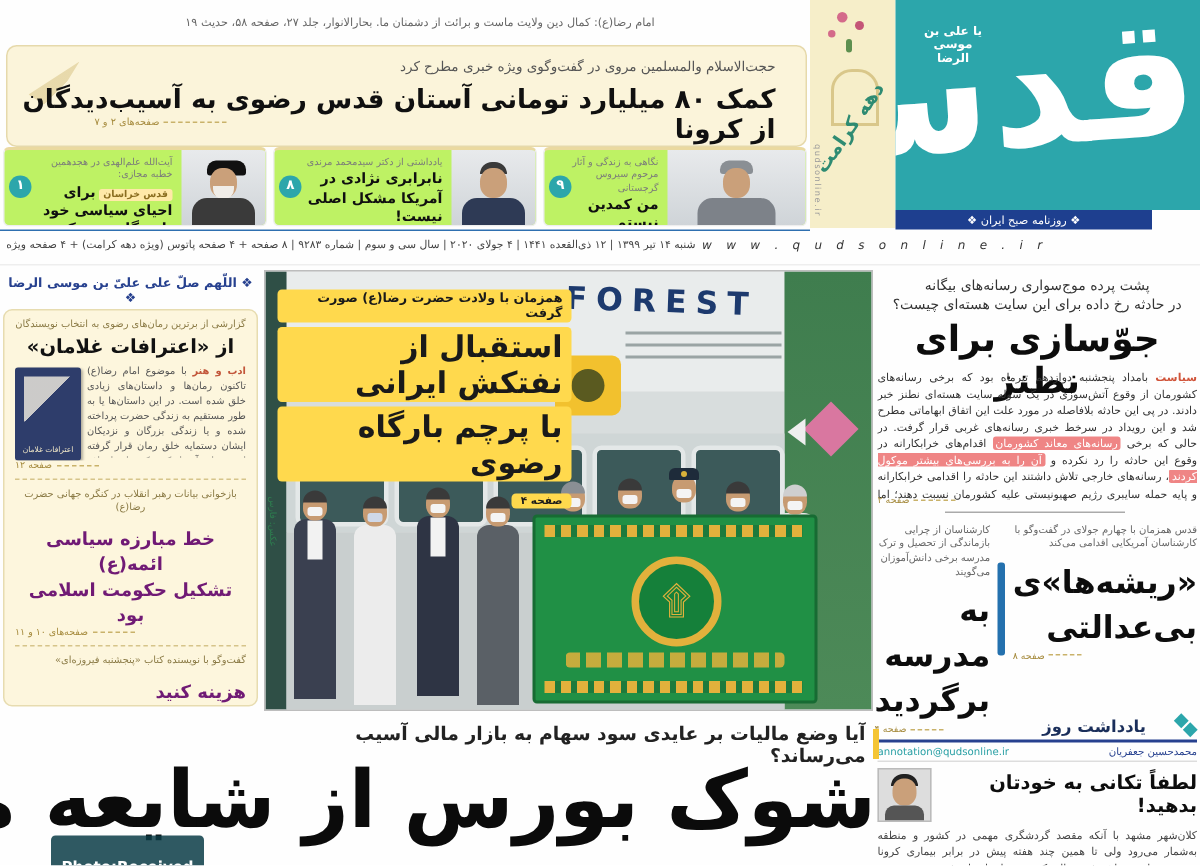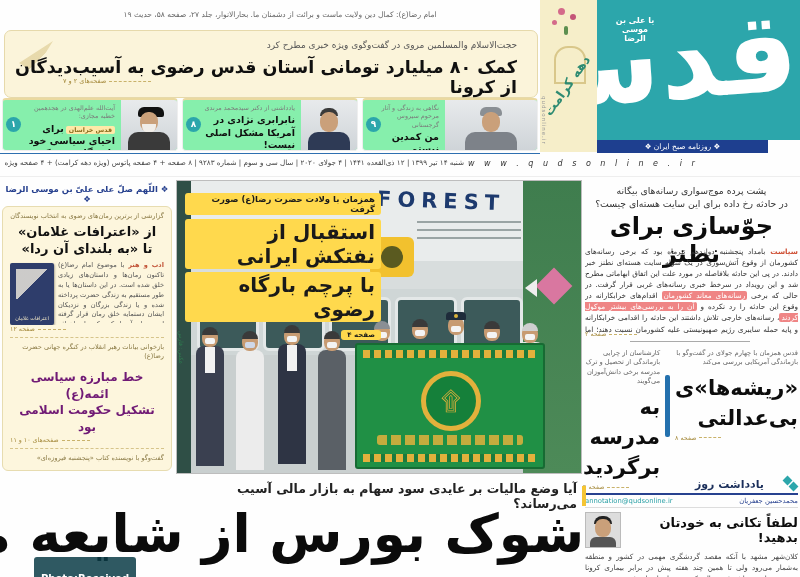--- a/index.html
+++ b/index.html
@@ -30,21 +30,21 @@
   .teal-head{left:597px;top:0;width:203px;height:140px;background:#2ca6ab;overflow:hidden;}
   .quds-logo{position:absolute;right:2px;top:-14px;font-size:112px;font-weight:900;color:#ffffff;
         line-height:150px;transform:rotate(-4deg);}
   .seal{position:absolute;left:16px;top:16px;color:#fff;font-weight:bold;font-size:8px;line-height:1.15;
         text-align:center;width:44px;}
   .navy-strip{left:597px;top:140px;width:171px;height:13px;background:#1e3f8f;color:#fff;
         font-size:7.5px;letter-spacing:2px;text-align:center;line-height:13px;}
 
   
   .teaser-row{left:2px;top:98px;width:536px;height:53px;display:flex;flex-direction:row-reverse;gap:4px;}
-  .teaser{flex:1;position:relative;background:#86efac;border:1px solid #eee;border-top:2px solid #ead9a0;
+  .teaser{flex:1;position:relative;background:#bef264;border:1px solid #eee;border-top:2px solid #ead9a0;
         border-radius:4px;display:flex;flex-direction:row;overflow:hidden;}
   .tphoto{width:56px;height:100%;background:linear-gradient(#e8eaec,#cfd4d8);position:relative;flex:none;}
   .tphoto .face{position:absolute;left:50%;top:12px;width:18px;height:20px;margin-left:-9px;background:#caa07a;border-radius:45%;}
   .tphoto .shoulders{position:absolute;left:50%;bottom:0;width:42px;height:18px;margin-left:-21px;border-radius:10px 10px 0 0;}
   .tphoto .hat{position:absolute;left:50%;top:7px;width:22px;height:9px;margin-left:-11px;border-radius:6px 6px 2px 2px;}
   .tphoto .beard{position:absolute;left:50%;top:24px;width:14px;height:9px;margin-left:-7px;background:#f0ede8;border-radius:0 0 7px 7px;}
   .ttext{flex:1;padding:4px 6px 2px 18px;position:relative;}
   .tkicker{font-size:6.4px;color:#7a7a7a;line-height:1.3;}
   .thead{font-size:9.5px;font-weight:bold;color:#101010;line-height:1.3;margin-top:2px;}
   .ttag{display:inline-block;background:#ffe9a8;color:#8a6d1f;font-size:6.3px;font-weight:bold;
@@ -95,21 +95,21 @@
   .chip{display:inline-block;background:#ffd94d;color:#1a1a1a;border-radius:3px;padding:1px 6px;}
   .ov-kicker{font-size:8.5px;font-weight:bold;}
   .ov-line{font-size:20px;font-weight:900;margin-top:3px;}
   .ov-page{font-size:7px;font-weight:bold;margin-top:4px;}
   .credit{position:absolute;left:1px;top:150px;writing-mode:vertical-rl;font-size:6px;color:#2e7d4f;z-index:3;}
 
   
   .orn-strip{left:2px;top:184px;width:170px;text-align:center;font-size:8.5px;font-weight:bold;color:#27418f;}
   .left-box{left:2px;top:206px;width:170px;height:265px;background:#fdf6dd;border:1px solid #e7dcb0;
         border-radius:6px;padding:5px 7px;box-sizing:border-box;overflow:hidden;}
-  .lb-kicker{font-size:6.6px;color:#8a7a45;line-height:1.35;}
+  .lb-kicker{font-size:6.6px;color:#8a7a45;text-align:center;line-height:1.35;}
   .lb-h1{font-size:13px;font-weight:900;color:#111;text-align:center;line-height:1.35;margin-top:2px;}
   .lb-h2{font-size:12px;font-weight:900;color:#701a75;line-height:1.4;margin-top:8px;}
   .lb-body{font-size:6.6px;color:#555;text-align:justify;line-height:1.5;overflow:hidden;height:62px;}
   .lb-tagname{color:#c2563a;font-weight:bold;}
   .book{float:left;width:44px;height:62px;background:#2e3d6b;margin:2px 4px 0 0;border-radius:2px;
         position:relative;box-shadow:1px 1px 2px rgba(0,0,0,.3);}
   .book-pat{position:absolute;left:6px;top:6px;width:32px;height:30px;
         background:linear-gradient(135deg,#e8e4da 0 50%,transparent 50%);opacity:.85;}
   .book-title{position:absolute;left:0;bottom:4px;width:100%;text-align:center;color:#f3e9c8;font-size:5px;}
   .dashes{border-top:1px dashed #d6c48a;margin:5px 0;}
@@ -324,21 +324,21 @@
       <span class="chip ov-line">با پرچم بارگاه رضوی</span><br>
       <span class="chip ov-page">صفحه ۴</span>
     </div>
     <div class="credit">عکس: فارس</div>
   </div>
 
   <div class="abs orn-strip">❖ اللّهم صلّ علی علیّ بن موسی الرضا ❖</div>
   <div class="abs left-box">
     <div class="lb-kicker">گزارشی از برترین رمان‌های رضوی به انتخاب نویسندگان</div>
     <div class="lb-h1">
-      <span>از «اعترافات غلامان»</span><br><span>تا «به بلندای آن ردا»</span>
+      <span>از «اعترافات غلامان»</span><br>
     </div>
     <div style="margin-top:3px;overflow:hidden;">
       <div class="book">
         <div class="book-pat"></div>
         <div class="book-title">اعترافات غلامان</div>
       </div>
       <div class="lb-body">
         <span class="lb-tagname">ادب و هنر</span>
         <span>با موضوع امام رضا(ع) تاکنون رمان‌ها و داستان‌های زیادی خلق شده است. در این داستان‌ها یا به طور مستقیم به زندگی حضرت پرداخته شده و یا زندگی بزرگان و نزدیکان ایشان دستمایه خلق رمان قرار گرفته است. از آن‌جا که یکی از اهداف خلق...</span>
       </div>
@@ -364,21 +364,21 @@
   <div class="abs nat-head">جوّسازی برای نطنز</div>
   <div class="abs nat-body">
     <span class="nat-tag">سیاست</span>
     <span>بامداد پنجشنبه دوازدهم تیرماه بود که برخی رسانه‌های کشورمان از وقوع آتش‌سوزی در یک سوله سایت هسته‌ای نطنز خبر دادند. در پی این حادثه بلافاصله در مورد علت این اتفاق ابهاماتی مطرح شد و این رویداد در سرخط خبری رسانه‌های غربی قرار گرفت. در حالی که برخی </span><span class="hl">رسانه‌های معاند کشورمان</span><span> اقدام‌های خرابکارانه در وقوع این حادثه را رد نکرده و </span><span class="hl">آن را به بررسی‌های بیشتر موکول کردند</span><span>، رسانه‌های خارجی تلاش داشتند این حادثه را اقدامی خرابکارانه و پایه حمله سایبری رژیم صهیونیستی علیه کشورمان نسبت دهند؛ اما بهروز کمالوندی سخنگوی سازمان انرژی اتمی کشورمان تنها چند ساعت پس از انتشار این خبر وقوع «حادثه» در یکی از سوله‌های محوطه باز سایت نطنز را تأیید کرد...</span>
   </div>
   <div class="abs page-tag nat-page"><span class="leader" style="width:28px"></span><span>صفحه ۲</span></div>
   <div class="abs mid-rule"></div>
 
   <div class="abs pair">
     <div class="pair-cell">
-      <div class="pair-kicker">قدس همزمان با چهارم جولای در گفت‌وگو با بازماندگی آمریکایی بررسی می‌کند</div>
+      <div class="pair-kicker">قدس همزمان با چهارم جولای در گفت‌وگو با کارشناسان آمریکایی اقدامی می‌کند</div>
       <div class="pair-head"><span>«ریشه‌ها»ی</span><br><span>بی‌عدالتی</span></div>
       <div class="page-tag"><span class="leader" style="width:22px"></span><span>صفحه ۸</span></div>
     </div>
     <div class="pair-bar"></div>
     <div class="pair-cell">
       <div class="pair-kicker">کارشناسان از چرایی بازماندگی از تحصیل و ترک مدرسه برخی دانش‌آموزان می‌گویند</div>
       <div class="pair-head"><span>به مدرسه</span><br><span>برگردید</span></div>
       <div class="page-tag"><span class="leader" style="width:22px"></span><span>صفحه ۴</span></div>
     </div>
   </div>

